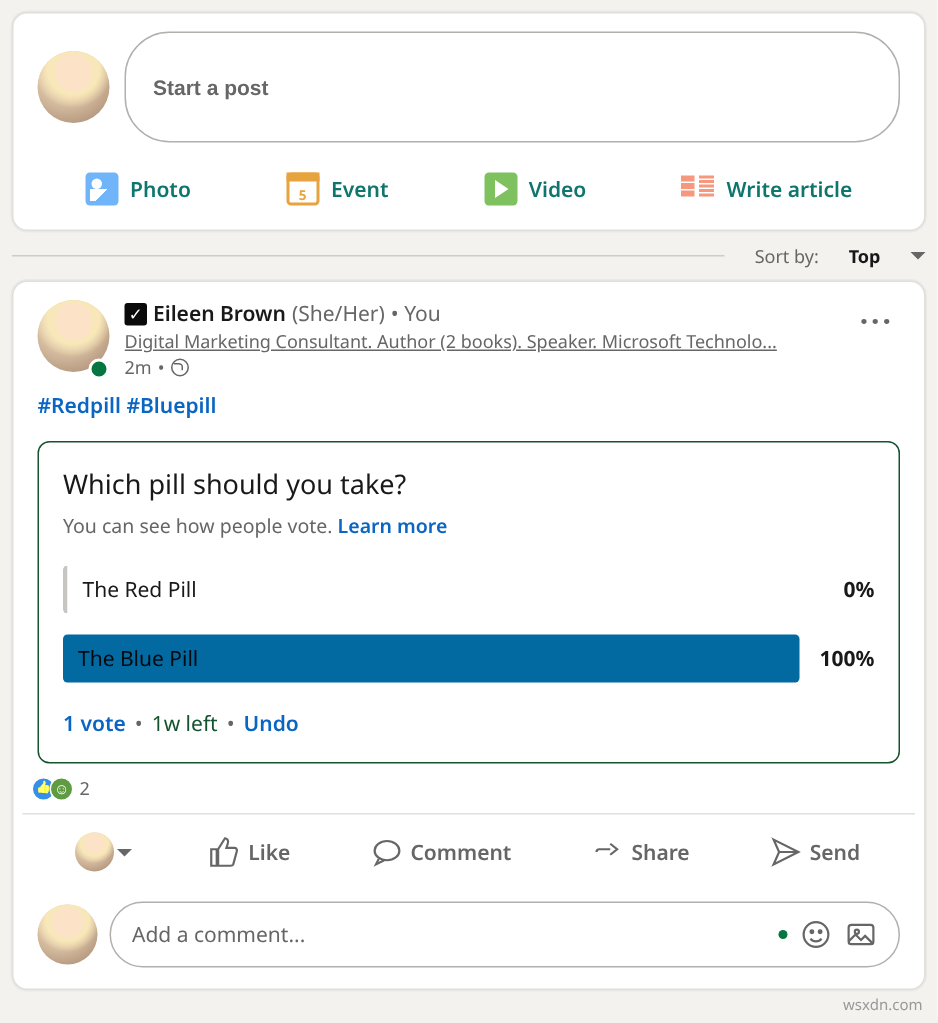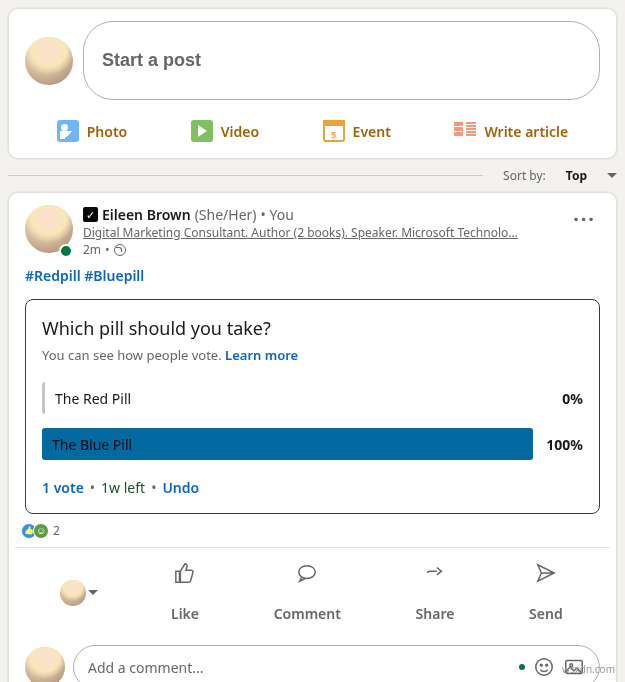--- a/index.html
+++ b/index.html
@@ -27,29 +27,29 @@
 .avatar.small { width: 40px; height: 40px; }
 .avatar.tiny { width: 26px; height: 26px; }
 .avatar::after{
   content:""; position:absolute; inset:0;
   background:
     radial-gradient(circle at 50% 30%, #fce3c8 30%, transparent 31%),
     radial-gradient(circle at 50% 25%, #f8e7b8 40%, transparent 60%);
 }
 .start-post-btn {
   flex:1; border:1px solid #b2b0ad; border-radius: 30px;
-  text-align:left; padding: 28px 18px; color:#666; font-size:18px;
+  text-align:left; padding: 28px 18px; color:#666; font-size:14px;
   background:#fff; font-weight:600; cursor:pointer;
 }
 .compose-actions {
   display:flex; justify-content:space-around; margin-top:10px;
 }
 .compose-action{
   display:flex; align-items:center; gap:8px; padding:10px 8px;
-  color:#a16207; font-weight:600; font-size:14px; cursor:pointer; border-radius:4px;
+  color:#0f766e; font-weight:600; font-size:14px; cursor:pointer; border-radius:4px;
 }
 .glyph { width:22px; height:22px; display:inline-flex; align-items:center; justify-content:center; border-radius:3px; }
 .photo-glyph{ background:#70b5f9; position:relative; }
 .photo-glyph::after{ content:""; position:absolute; width:7px; height:7px; background:#fff; border-radius:50%; top:4px; left:4px;}
 .photo-glyph::before{ content:""; position:absolute; bottom:3px; left:3px; right:3px; height:8px; background:linear-gradient(135deg,#fff 50%,transparent 50%);}
 .video-glyph{ background:#7fc15e; position:relative; }
 .video-glyph::after{ content:""; position:absolute; left:7px; top:5px; border-left:9px solid #fff; border-top:6px solid transparent; border-bottom:6px solid transparent;}
 .event-glyph{ background:#fff; border:2px solid #e7a33e; position:relative;}
 .event-glyph::before{ content:""; position:absolute; top:-2px; left:-2px; right:-2px; height:6px; background:#e7a33e;}
 .event-glyph::after{ content:"5"; position:absolute; top:6px; left:0; right:0; text-align:center; font-size:9px; font-weight:700; color:#e7a33e;}
@@ -97,21 +97,21 @@
 .time-left{ color:#14532d;}
 .reactions{ padding:8px 16px 4px; display:flex; align-items:center; gap:4px; font-size:12px; color:#666;}
 .react-stack{ display:flex;}
 .react{ width:16px; height:16px; border-radius:50%; border:1px solid #fff; margin-left:-4px;}
 .react.blue{ background:#378fe9; position:relative;}
 .react.blue::after{ content:"👍"; font-size:8px; position:absolute; top:0; left:2px; filter:brightness(3);}
 .react.green{ background:#5f9b41; position:relative;}
 .react.green::after{ content:"☺"; font-size:10px; color:#fff; position:absolute; top:-1px; left:2px;}
 .actions-row{ display:flex; justify-content:space-around; padding:4px 10px; margin:0 6px; border-top:1px solid #e0dfdc; margin-top:4px;}
 .comment-as{ display:flex; align-items:center; gap:2px; padding:6px; cursor:pointer;}
-.act-btn{ display:flex; align-items:center; gap:20px; color:#666; font-weight:600; padding:10px 8px; cursor:pointer; border-radius:4px;flex-direction:column;}
+.act-btn{ display:flex; align-items:center; gap:5px; color:#666; font-weight:600; padding:10px 8px; cursor:pointer; border-radius:4px;}
 .add-comment{ display:flex; align-items:center; gap:8px; padding:8px 16px 14px;}
 .comment-field{ flex:1; border:1px solid #b2b0ad; border-radius:24px; padding:10px 14px; display:flex; align-items:center; gap:8px;}
 .comment-placeholder{ flex:1; color:#666;}
 .small-dot{ width:6px; height:6px; background:#057642; border-radius:50%;}
 .svg-ico{ width:22px; height:22px; fill:none; stroke:#666; stroke-width:1.6;}
 .wm{ position:fixed; bottom:6px; right:10px; font-size:10px; color:#999;}
 </style>
 </head>
 <body>
 
@@ -119,26 +119,26 @@
   <div class="compose-top">
     <div class="avatar"></div>
     <button class="start-post-btn">Start a post</button>
   </div>
   <div class="compose-actions">
     <div class="compose-action">
       <span class="glyph photo-glyph"></span>
       <span>Photo</span>
     </div>
     <div class="compose-action">
+      <span class="glyph event-glyph"></span>
+      <span>Event</span>
+    </div>
+    <div class="compose-action">
       <span class="glyph video-glyph"></span>
       <span>Video</span>
-    </div>
-    <div class="compose-action">
-      <span class="glyph event-glyph"></span>
-      <span>Event</span>
     </div>
     <div class="compose-action">
       <span class="glyph article-glyph"></span>
       <span>Write article</span>
     </div>
   </div>
 </div>
 
 <div class="sort-row">
   <div class="sort-line"></div>

